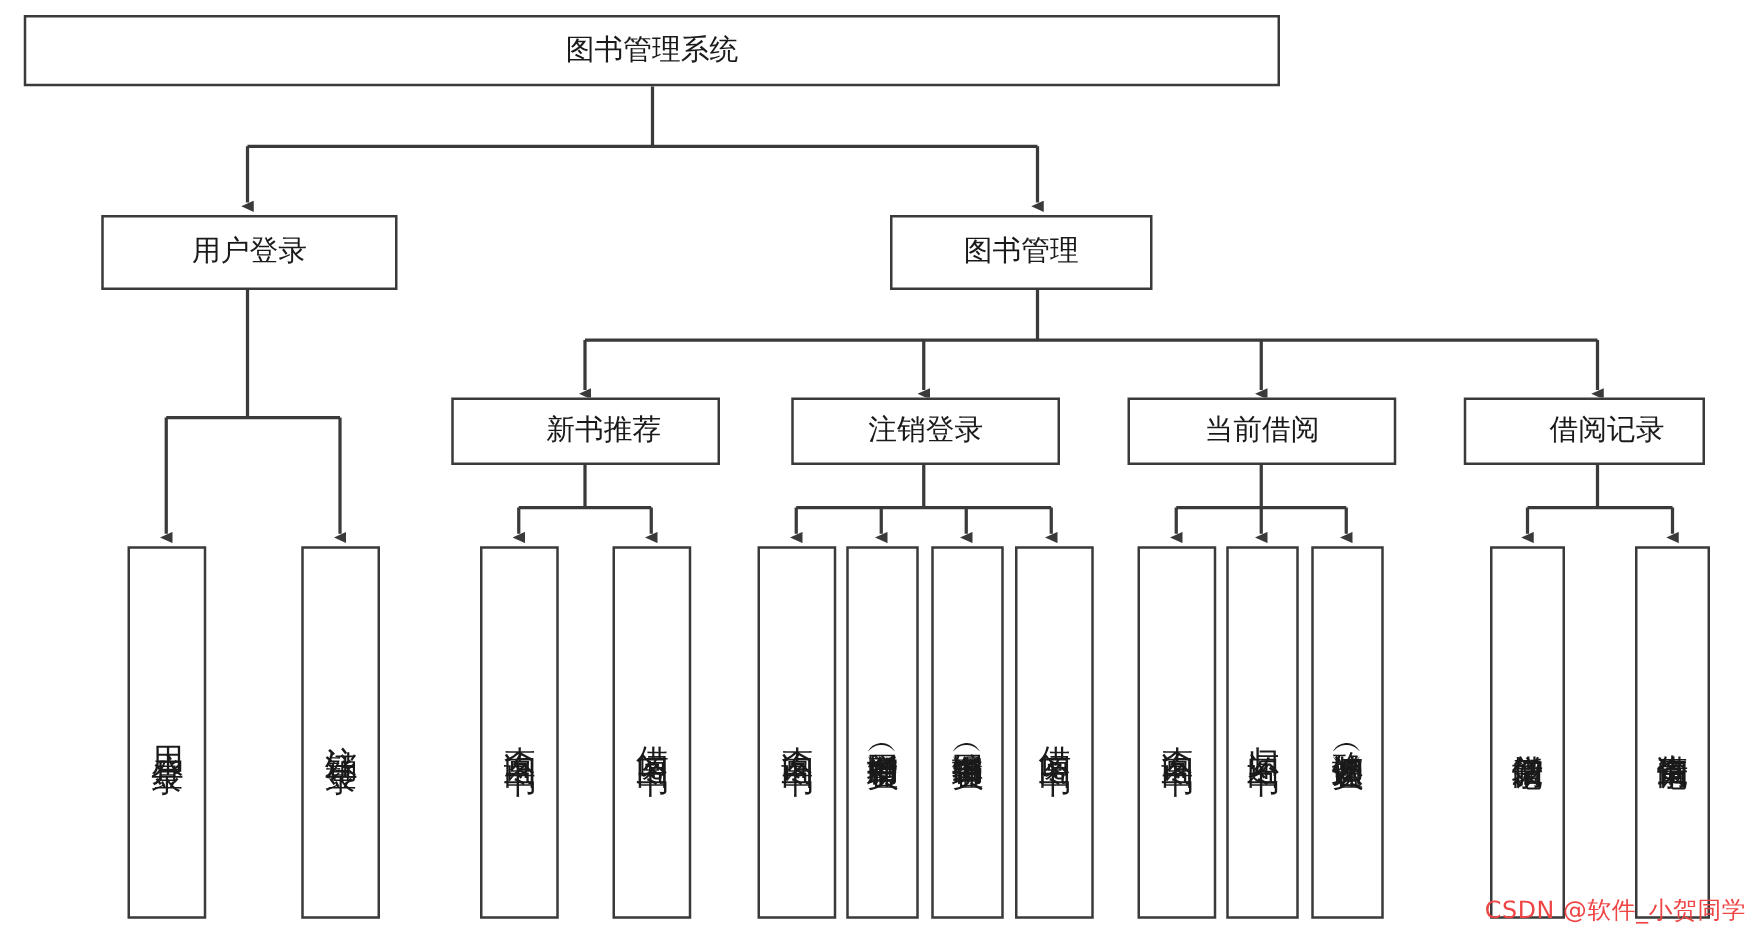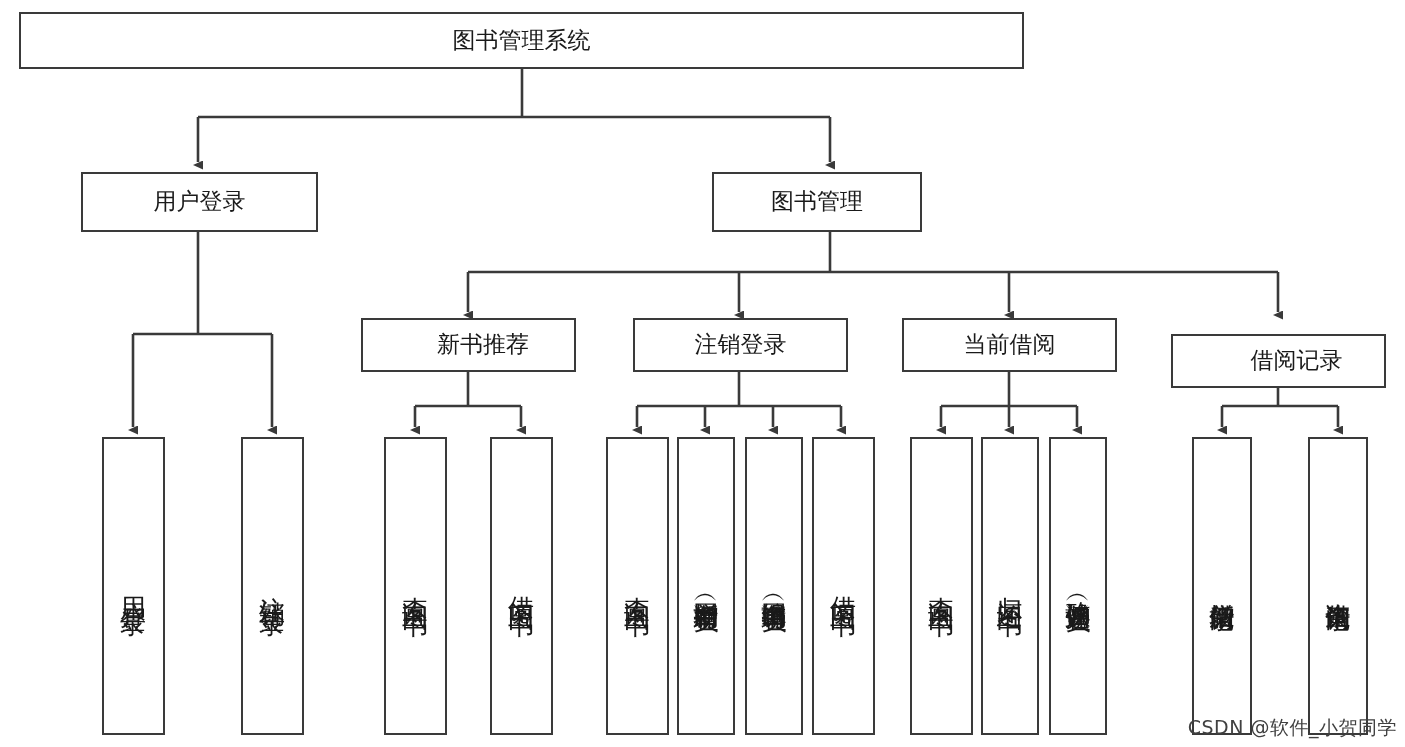--- a/index.html
+++ b/index.html
@@ -62,21 +62,21 @@
   }
   .node.vertical.tight .node-label {
     letter-spacing: 1px;
     font-size: 25px;
   }
   .watermark {
     position: absolute;
     right: 8px;
     bottom: 6px;
     font-size: 19px;
-    color: #404040;
+    color: #ef4444;
     letter-spacing: 0.5px;
     white-space: nowrap;
     pointer-events: none;
   }
 </style>
 </head>
 <body>
 
 <div id="diagram-root">
 
@@ -144,21 +144,21 @@
 
   <div class="node horizontal" style="left:361px; top:318px; width:215px; height:54px;padding-left:29px;">
     <span class="node-label">新书推荐</span>
   </div>
   <div class="node horizontal" style="left:633px; top:318px; width:215px; height:54px;">
     <span class="node-label">注销登录</span>
   </div>
   <div class="node horizontal" style="left:902px; top:318px; width:215px; height:54px;">
     <span class="node-label">当前借阅</span>
   </div>
-  <div class="node horizontal" style="left:1171px; top:334px; width:215px; height:54px;padding-left:36px;">
+  <div class="node horizontal" style="left:1171px; top:318px; width:193px; height:54px;padding-left:36px;">
     <span class="node-label">借阅记录</span>
   </div>
 
   <div class="node vertical" style="left:102px; top:437px; width:63px; height:298px;">
     <span class="node-label">用户登录</span>
   </div>
   <div class="node vertical" style="left:241px; top:437px; width:63px; height:298px;">
     <span class="node-label">注销登录</span>
   </div>
 

